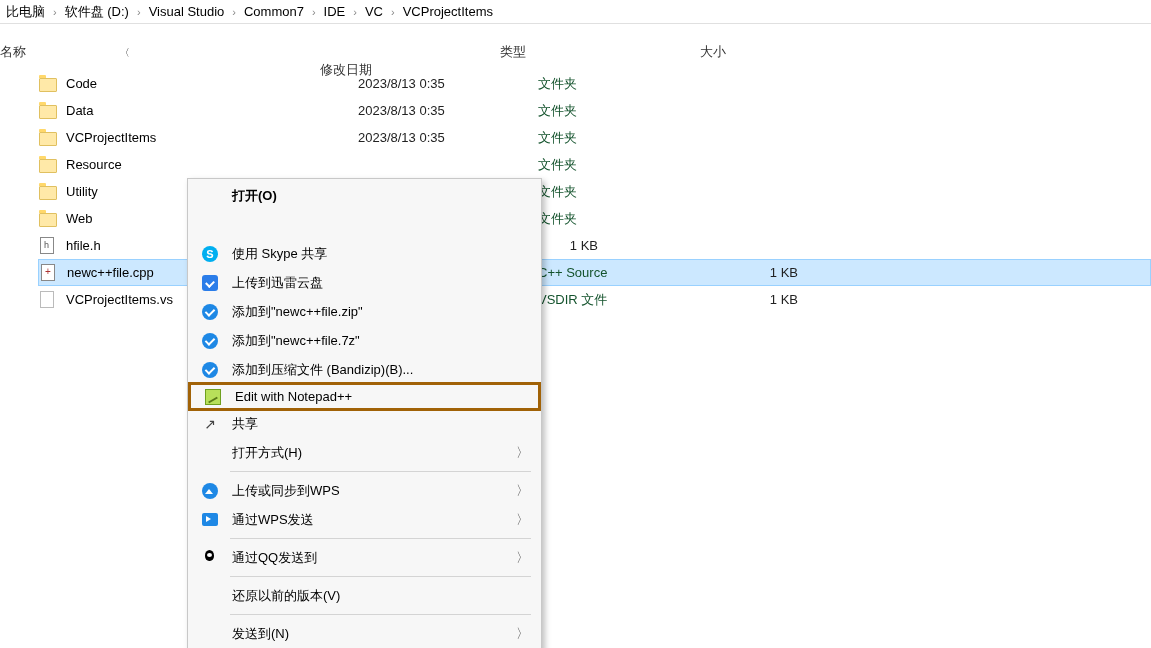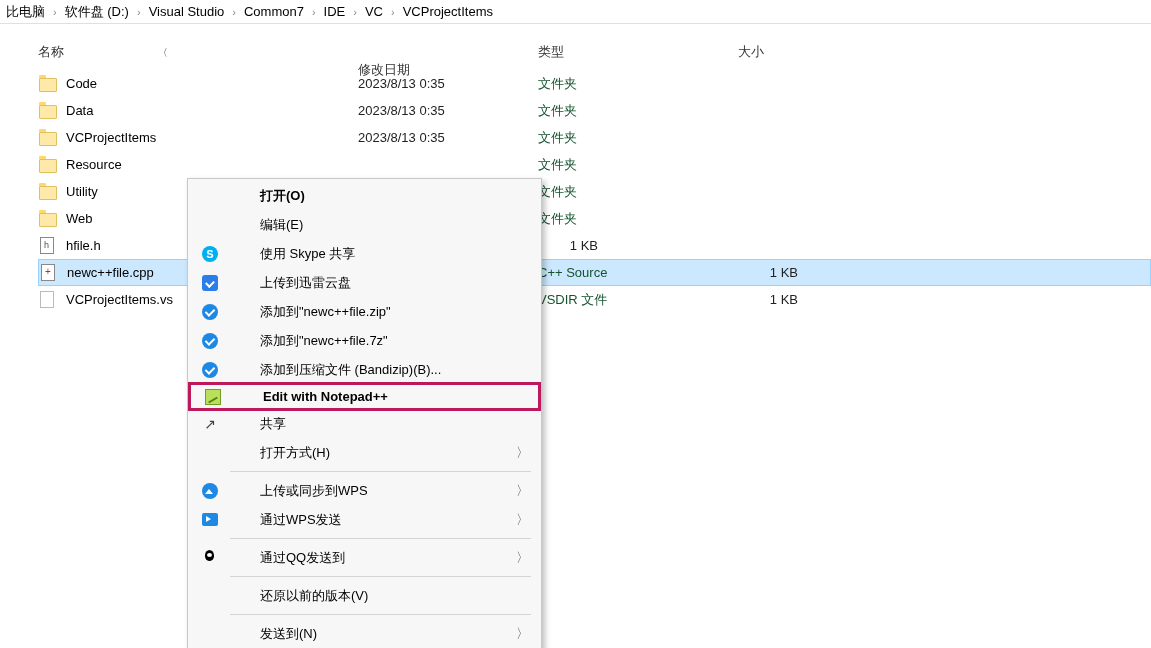--- a/index.html
+++ b/index.html
@@ -4,21 +4,21 @@
 <style>
 * { box-sizing: border-box; margin: 0; padding: 0; font-family: "Microsoft YaHei", "Segoe UI", sans-serif; }
 body { background: #fff; width: 1151px; height: 648px; overflow: hidden; position: relative; }
 
 
 .breadcrumb { display: flex; align-items: center; height: 24px; padding: 0 0 0 0; font-size: 13px; color: #000; border-bottom: 1px solid #e0e0e0; }
 .crumb { padding: 0 6px; cursor: default; }
 .crumb-sep { color: #888; font-size: 11px; padding: 0 2px; }
 
 
-.col-headers { display: flex; height: 36px; align-items: center; font-size: 13px; color: #333; border-bottom: 1px solid transparent; padding-left: 38px; margin-top: 10px; }
+.col-headers { display: flex; height: 36px; align-items: center; font-size: 13px; color: #333; border-bottom: 1px solid transparent; margin-top: 10px; }
 .col-name { width: 320px; }
 .col-date { width: 180px; margin-top: 36px; }
 .col-type { width: 200px; }
 .col-size { width: 100px; }
 .sort-ind { font-size: 10px; margin-left: 90px; color: #222; }
 
 
 .file-list { padding-left: 38px; }
 .file-row { display: flex; align-items: center; height: 27px; font-size: 13px; }
 .file-row.selected { background: #cce8ff; border: 1px solid #99d1ff; padding-left: 0; }
@@ -35,28 +35,28 @@
 .folder-shape::after { content: ""; position: absolute; top: 0; left: 0; width: 16px; height: 12px; background: #ffe9a8; border: 1px solid #e0c060; border-radius: 1px; }
 
 
 .h-shape, .cpp-shape, .vs-shape { width: 14px; height: 17px; border: 1px solid #888; background: #fff; position: relative; }
 .h-shape::after { content: "h"; position: absolute; font-size: 9px; left: 3px; top: 2px; color: #555; }
 .cpp-shape::after { content: "+"; position: absolute; font-size: 10px; left: 3px; top: 1px; color: #a33; }
 .vs-shape { border-color: #bbb; }
 
 
 .ctx-menu { position: absolute; left: 187px; top: 178px; width: 355px; background: #f7f7f7; border: 1px solid #c8c8c8; box-shadow: 3px 3px 6px rgba(0,0,0,0.25); font-size: 13px; z-index: 10; padding: 2px 0; }
-.ctx-item { display: flex; align-items: center; height: 29px; padding: 0 12px 0 12px; cursor: default; position: relative; gap: 28px; }
+.ctx-item { display: flex; align-items: center; height: 29px; padding: 0 12px 0 12px; cursor: default; position: relative; }
 .ctx-item .mi-icon { width: 20px; height: 20px; margin-right: 12px; display: inline-flex; align-items: center; justify-content: center; flex-shrink: 0; }
 .ctx-item .mi-label { flex: 1; color: #000; }
 .ctx-item.bold .mi-label { font-weight: 600; }
 .ctx-item .mi-arrow { color: #555; font-size: 13px; }
 .ctx-sep { height: 1px; background: #d4d4d4; margin: 4px 10px 4px 42px; }
 
-.ctx-item.highlighted { border: 3px solid #be185d; margin: -2px 0; font-weight: bold; }
+.ctx-item.highlighted { border: 3px solid #a16207; margin: -2px 0; }
 
 
 .ico-skype { width: 16px; height: 16px; border-radius: 50%; background: #00aff0; color: #fff; font-size: 11px; font-weight: bold; display: flex; align-items: center; justify-content: center; }
 .ico-xunlei { width: 16px; height: 16px; border-radius: 3px; background: #2b7de9; position: relative; }
 .ico-xunlei::after { content: ""; position: absolute; left: 4px; top: 5px; width: 6px; height: 4px; border-left: 2px solid #fff; border-bottom: 2px solid #fff; transform: rotate(-45deg); }
 .ico-bandizip { width: 16px; height: 16px; border-radius: 50%; background: #1e88e5; position: relative; }
 .ico-bandizip::after { content: ""; position: absolute; left: 5px; top: 3px; width: 4px; height: 7px; border-right: 2px solid #fff; border-bottom: 2px solid #fff; transform: rotate(45deg); }
 .ico-npp { width: 16px; height: 16px; background: #b8e05a; border: 1px solid #6fa01f; position: relative; }
 .ico-npp::after { content: ""; position: absolute; left: 2px; top: 9px; width: 10px; height: 2px; background: #5a7a17; transform: rotate(-30deg); }
 .ico-share { color: #444; font-size: 14px; }
@@ -183,21 +183,20 @@
     </div>
   </div>
 
 <div class="ctx-menu" id="ctx-menu">
     <div class="ctx-item bold">
       <span class="mi-icon"></span>
       <span class="mi-label">打开(O)</span>
     </div>
     <div class="ctx-item">
       <span class="mi-icon"></span>
-      <span class="mi-label">编辑(E)</span>
     </div>
     <div class="ctx-item">
       <span class="mi-icon">
         <span class="ico-skype">S</span>
       </span>
       <span class="mi-label">使用 Skype 共享</span>
     </div>
     <div class="ctx-item">
       <span class="mi-icon">
         <span class="ico-xunlei"></span>

